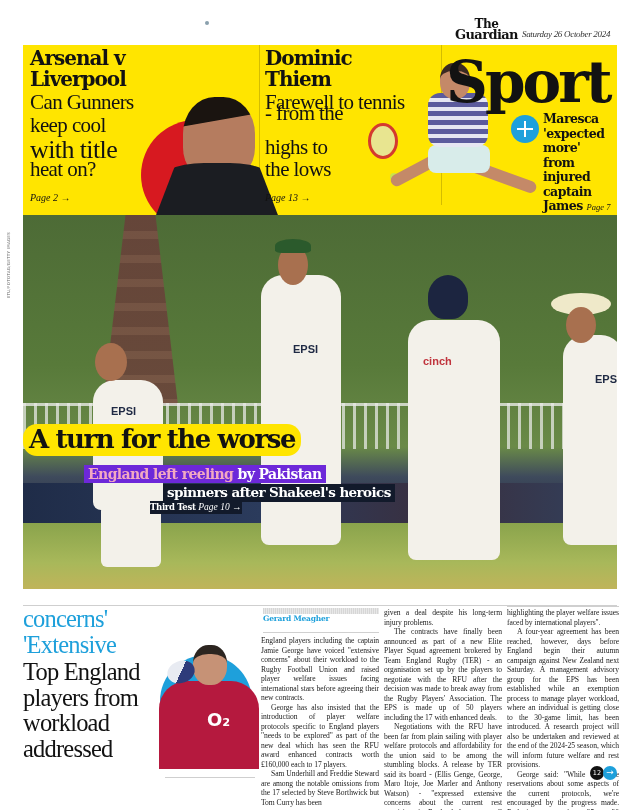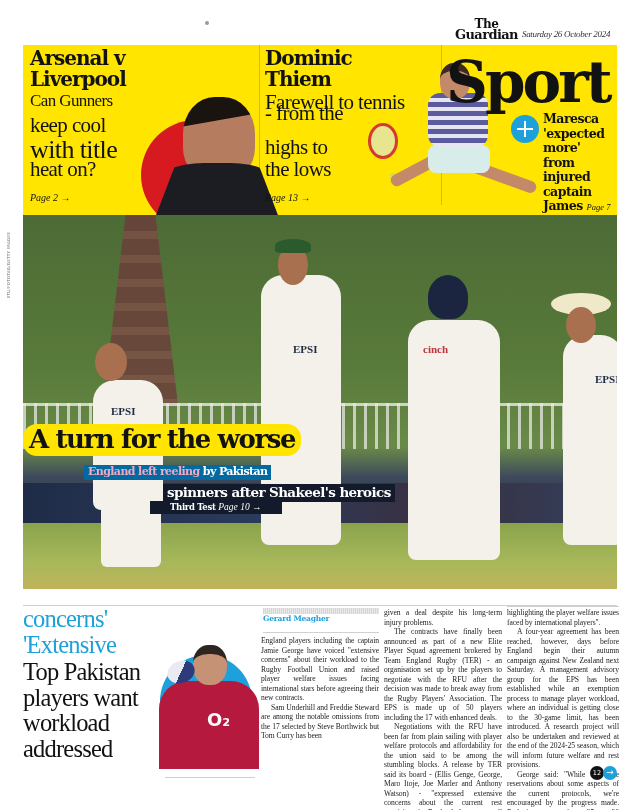--- a/index.html
+++ b/index.html
@@ -54,30 +54,30 @@
   .photo .fence { position: absolute; left: 0; top: 188px; width: 100%; height: 46px; background: repeating-linear-gradient(90deg, #e6e8e4 0 3px, transparent 3px 11px); opacity: .75; }
   .photo .fence-rail { position: absolute; left: 0; top: 188px; width: 100%; height: 3px; background: #e8eae6; opacity: .8; }
   .photo .stairs { position: absolute; left: 80px; top: 0; width: 75px; height: 190px; background: repeating-linear-gradient(180deg, #6b3c3a 0 16px, #7d4c46 16px 24px); opacity: .8; clip-path: polygon(30% 0, 70% 0, 100% 100%, 0 100%); }
   .photo .boards { position: absolute; left: 0; top: 268px; width: 100%; height: 40px; background: linear-gradient(90deg, #1f2c48, #2b3b5c 40%, #3a2f3e 70%, #31415e); }
   .photo .pitch { position: absolute; left: 0; bottom: 0; width: 100%; height: 66px; background: linear-gradient(180deg, #8aa44c, #a8b85a 60%, #c0b45a); }
   .player { position: absolute; background: #f3f1ea; border-radius: 22px 22px 8px 8px; }
   .skin { position: absolute; background: #a8704f; border-radius: 50%; }
   .helmet { position: absolute; background: #1c2540; border-radius: 50% 50% 40% 40%; }
   .cap { position: absolute; background: #2b5a2c; border-radius: 50% 50% 20% 20%; }
   .hat { position: absolute; background: #efe9c9; border-radius: 50%; }
-  .jersey-txt { position: absolute; font-family: Liberation Serif, serif; font-weight: bold; color: #1f2a44; font-size: 11px; }
+  .jersey-txt { position: absolute; font-family: Liberation Sans, sans-serif; font-weight: bold; color: #1f2a44; font-size: 11px; }
 
   .photo-credit { position: absolute; left: 6px; top: 232px; font-family: "DejaVu Sans", sans-serif; font-size: 4px; color: #666; writing-mode: vertical-rl; transform: rotate(180deg); letter-spacing: .3px; }
 
   .headline-box { position: absolute; left: 23px; top: 424px; background: #ffe500; padding: 2px 6px 4px 6px; border-radius: 14px; }
   .headline { font-family: "DejaVu Serif", serif; font-weight: bold; font-size: 26px; letter-spacing: -1.4px; color: #121212; line-height: 1; }
-  .sub1 { position: absolute; left: 84px; top: 465px; background: #0369a1; padding: 1px 4px; font-family: "DejaVu Serif", serif; font-weight: bold; font-size: 11px; letter-spacing: -0.6px; color: #ffffff; line-height: 1.15; }
+  .sub1 { position: absolute; left: 84px; top: 465px; background: #6d28d9; padding: 1px 4px; font-family: "DejaVu Serif", serif; font-weight: bold; font-size: 14px; letter-spacing: -0.6px; color: #ffffff; line-height: 1.15; }
   .sub1 .pink { color: #f2a9c2; }
   .sub2 { position: absolute; left: 163px; top: 484px; background: #121a2b; padding: 1px 4px; font-family: "DejaVu Serif", serif; font-weight: bold; font-size: 13.5px; letter-spacing: -0.6px; color: #ffffff; line-height: 1.15; }
-  .kicker { position: absolute; left: 150px; top: 501px; background: #121a2b; padding: 1px 20px; font-size: 8.5px; color: #fff; line-height: 1.2; }
+  .kicker { position: absolute; left: 150px; top: 501px; background: #121a2b; padding: 1px 0; font-size: 8.5px; color: #fff; line-height: 1.2; }
   .kicker b { font-family: "DejaVu Serif", serif; letter-spacing: -0.3px; }
   .kicker i { font-family: "Liberation Serif", serif; font-size: 9.5px; }
 
   
   .rule { position: absolute; left: 23px; top: 605px; width: 594px; height: 1px; background: #cfcfcf; }
   .story-kicker { position: absolute; left: 23px; top: 606px; font-family: "Liberation Serif", serif; font-size: 24.5px; line-height: 1.05; color: #1ea0db; letter-spacing: -0.8px; }
   .story-head { position: absolute; left: 23px; top: 659px; width: 140px; font-family: "Liberation Serif", serif; font-size: 24.5px; line-height: 1.05; color: #121212; letter-spacing: -0.8px; }
   .blue-circle { position: absolute; left: 160px; top: 655px; width: 92px; height: 92px; border-radius: 50%; background: #1ea0db; }
   .rugby { position: absolute; left: 155px; top: 645px; width: 100px; height: 120px; }
   .r-head { position: absolute; left: 38px; top: 0; width: 34px; height: 40px; border-radius: 45%; background: #c69276; border-top: 9px solid #2c2520; }
@@ -130,21 +130,21 @@
     <div class="p2-leg1"></div>
     <div class="p2-leg2"></div>
     <div class="p2-shorts"></div>
     <div class="p2-shirt"></div>
     <div class="p2-head"></div>
   </div>
 
   <div>
     <div class="promo-title" style="left:7px;top:3px;font-size:20px;">Arsenal v</div>
     <div class="promo-title" style="left:7px;top:24px;font-size:20px;">Liverpool</div>
-    <div class="promo-sub" style="left:7px;top:47px;font-size:17px;">Can Gunners</div>
+    <div class="promo-sub" style="left:7px;top:47px;font-size:21px;">Can Gunners</div>
     <div class="promo-sub" style="left:7px;top:70px;font-size:21px;">keep cool</div>
     <div class="promo-sub" style="left:7px;top:92px;font-size:26px;">with title</div>
     <div class="promo-sub" style="left:7px;top:114px;font-size:21px;">heat on?</div>
     <div class="page-ref" style="left:7px;top:147px;">Page 2 →</div>
   </div>
 
   <div>
     <div class="promo-title" style="left:242px;top:3px;font-size:20px;">Dominic</div>
     <div class="promo-title" style="left:242px;top:24px;font-size:20px;">Thiem</div>
     <div class="promo-sub" style="left:242px;top:47px;font-size:21px;">Farewell to tennis</div>
@@ -179,21 +179,21 @@
   <div class="jersey-txt" style="left:88px;top:190px;">EPSI</div>
   <div class="player" style="left:78px;top:290px;width:60px;height:62px;border-radius:6px;"></div>
 
   <div class="player" style="left:238px;top:60px;width:80px;height:270px;"></div>
   <div class="skin" style="left:255px;top:30px;width:30px;height:40px;"></div>
   <div class="cap" style="left:252px;top:24px;width:36px;height:14px;"></div>
   <div class="jersey-txt" style="left:270px;top:128px;">EPSI</div>
 
   <div class="player" style="left:385px;top:105px;width:92px;height:240px;"></div>
   <div class="helmet" style="left:405px;top:60px;width:40px;height:44px;"></div>
-  <div class="jersey-txt" style="left:400px;top:128px;color:#c0343d;">cinch</div>
+  <div class="jersey-txt" style="left:400px;top:140px;color:#c0343d;">cinch</div>
 
   <div class="player" style="left:540px;top:120px;width:60px;height:210px;"></div>
   <div class="hat" style="left:528px;top:78px;width:60px;height:22px;"></div>
   <div class="skin" style="left:543px;top:92px;width:30px;height:36px;"></div>
   <div class="jersey-txt" style="left:572px;top:158px;">EPSI</div>
 </div>
 
 <div class="headline-box">
   <div class="headline">A turn for the worse</div>
 </div>
@@ -205,37 +205,38 @@
 <div class="kicker">
   <b>Third Test</b>
   <i>Page 10 →</i>
 </div>
 
 <div class="rule"></div>
 <div class="story-kicker">
   <div>concerns'</div>
   <div>'Extensive</div>
 </div>
-<div class="story-head">Top Pakistan players want workload addressed</div>
+<div class="story-head">Top England players from workload addressed</div>
 
 <div class="blue-circle"></div>
 <div class="rugby">
   <div class="r-body"></div>
   <div class="r-head"></div>
   <div class="r-ball"></div>
   <div class="r-o2">O₂</div>
 </div>
 <div class="photo-rule"></div>
 
 <div class="byline-bar"></div>
 <div class="byline">Gerard Meagher</div>
 <div class="byline-rule"></div>
 
 <div class="col col1">
   <p>England players including the captain Jamie George have voiced "extensive concerns" about their workload to the Rugby Football Union and raised player welfare issues facing international stars before agreeing their new contracts.</p>
+  <p class="ind">George has also insisted that the introduction of player welfare protocols specific to England players "needs to be explored" as part of the new deal which has seen the RFU award enhanced contracts worth £160,000 each to 17 players.</p>
   <p class="ind">Sam Underhill and Freddie Steward are among the notable omissions from the 17 selected by Steve Borthwick but Tom Curry has been</p>
 </div>
 <div class="col col2">
   <p>given a deal despite his long-term injury problems.</p>
   <p class="ind">The contracts have finally been announced as part of a new Elite Player Squad agreement brokered by Team England Rugby (TER) - an organisation set up by the players to negotiate with the RFU after the decision was made to break away from the Rugby Players' Association. The EPS is made up of 50 players including the 17 with enhanced deals.</p>
   <p class="ind">Negotiations with the RFU have been far from plain sailing with player welfare protocols and affordability for the union said to be among the stumbling blocks. A release by TER said its board - (Ellis Genge, George, Maro Itoje, Joe Marler and Anthony Watson) - "expressed extensive concerns about the current rest provisions for England players, as well as</p>
 </div>
 <div class="col3-rule"></div>
 <div class="col col3">
   <p>highlighting the player welfare issues faced by international players".</p>

